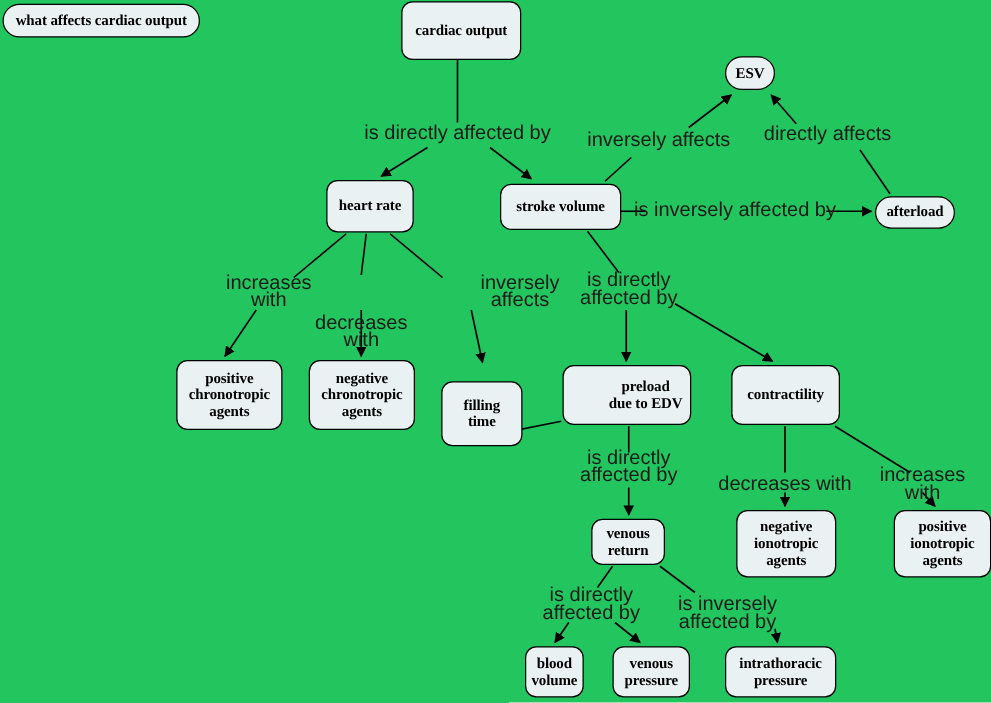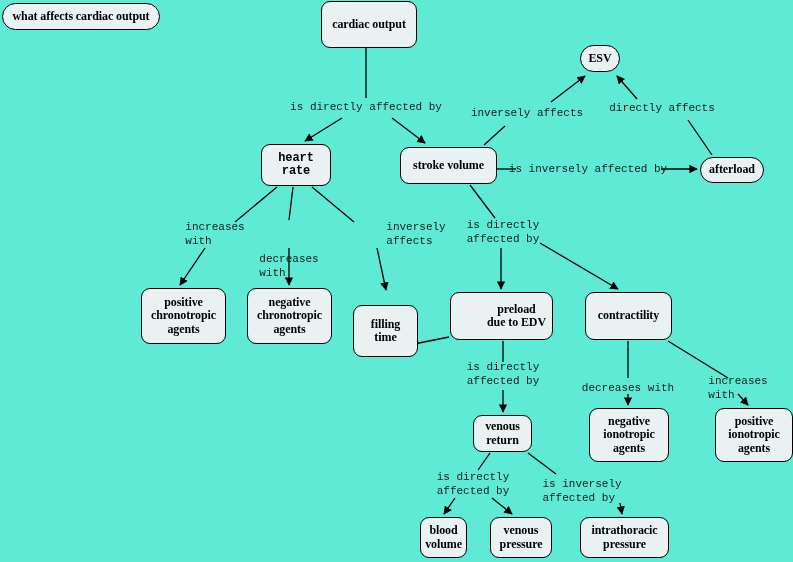--- a/index.html
+++ b/index.html
@@ -4,21 +4,21 @@
 <style>
   html, body {
     margin: 0;
     padding: 0;
     background: #ffffff;
   }
   #canvas {
     position: relative;
     width: 793px;
     height: 562px;
-    background: #5eead4;
+    background: #22c55e;
     overflow: hidden;
     font-family: "Liberation Serif", serif;
   }
   svg#edges {
     position: absolute;
     left: 0;
     top: 0;
     width: 793px;
     height: 562px;
   }
@@ -37,26 +37,26 @@
     font-size: 12px;
     line-height: 13.5px;
     color: #000000;
     letter-spacing: -0.1px;
   }
   .node.pill {
     border-radius: 14px;
   }
   .edge-label {
     position: absolute;
-    font-family: Liberation Mono, monospace;
+    font-family: Liberation Sans, sans-serif;
     font-weight: normal;
-    font-size: 11px;
+    font-size: 16px;
     line-height: 14px;
     color: #1a1a1a;
-    text-align: left;
+    text-align: center;
     white-space: pre-line;
     transform: translate(-50%, -50%);
   }
 </style>
 </head>
 <body>
 
 <div id="canvas">
 
   <svg id="edges" viewBox="0 0 793 562" xmlns="http://www.w3.org/2000/svg">
@@ -116,21 +116,21 @@
       <line x1="620" y1="503" x2="622" y2="514" marker-end="url(#arrow)"></line>
     </g>
   </svg>
 
   <div class="node pill" style="left:2px; top:3px; width:158px; height:27px;">what affects cardiac output</div>
 
   <div class="node" style="left:321px; top:1px; width:96px; height:47px;">cardiac output</div>
 
   <div class="node pill" style="left:580px; top:45px; width:40px; height:27px;">ESV</div>
 
-  <div class="node" style="left:261px; top:144px; width:70px; height:42px;font-family:Liberation Mono, monospace;">heart rate</div>
+  <div class="node" style="left:261px; top:144px; width:70px; height:42px;">heart rate</div>
 
   <div class="node" style="left:400px; top:147px; width:97px; height:37px;">stroke volume</div>
 
   <div class="node pill" style="left:700px; top:157px; width:64px; height:26px;">afterload</div>
 
   <div class="node" style="left:141px; top:288px; width:85px; height:56px; white-space:pre-line;">positive
 chronotropic
 agents</div>
 
   <div class="node" style="left:247px; top:288px; width:85px; height:56px; white-space:pre-line;">negative

